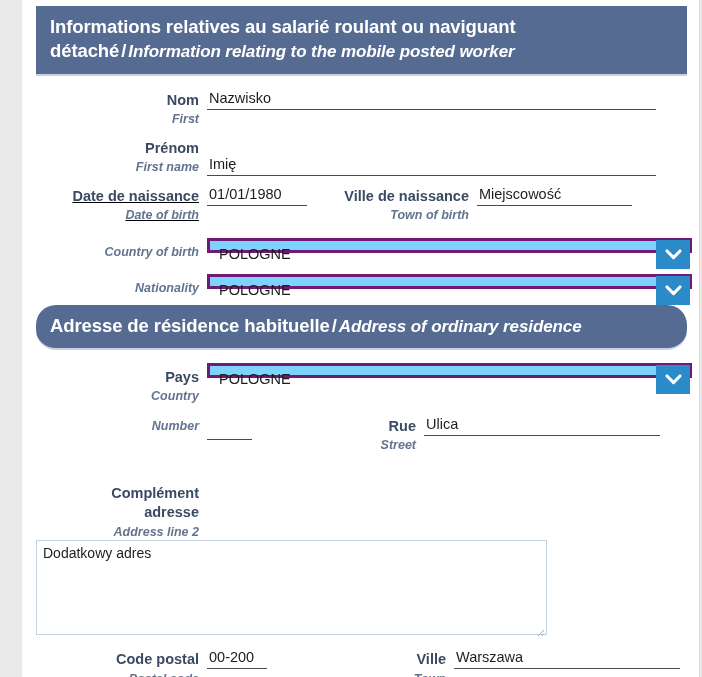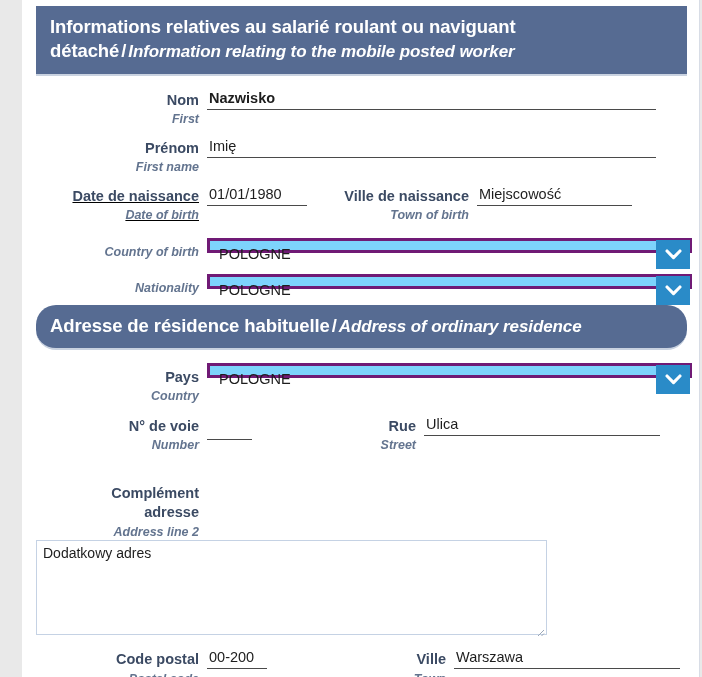--- a/index.html
+++ b/index.html
@@ -168,25 +168,25 @@
   <div class="section-header" style="margin-top:6px;">
     <span class="fr">Informations relatives au salarié roulant ou naviguant détaché</span><span class="sep">/</span><span class="en">Information relating to the mobile posted worker</span>
   </div>
 
   <div class="row" style="margin-top:13px;">
     <div class="labelcell" style="width:171px;">
       <span class="fr">Nom</span>
       <span class="en">First</span>
     </div>
     <div class="fieldcell">
-      <input class="uline" style="width: 449px; font-weight: bold;" value="Nazwisko">
-    </div>
-  </div>
-
-  <div class="row" style="margin-top:9px;">
+      <input class="uline" style="width: 449px;" value="Nazwisko">
+    </div>
+  </div>
+
+  <div class="row" style="margin-top:9px;align-items:flex-end;">
     <div class="labelcell" style="width:171px;">
       <span class="fr">Prénom</span>
       <span class="en">First name</span>
     </div>
     <div class="fieldcell">
       <input class="uline" style="width: 449px;" value="Imię">
     </div>
   </div>
 
   <div class="row" style="margin-top:9px;">
@@ -254,21 +254,20 @@
           <svg width="17" height="11" viewBox="0 0 17 11">
               <path d="M2 2 L8.5 8.6 L15 2" stroke="#ffffff" stroke-width="3.1" fill="none" stroke-linecap="round" stroke-linejoin="round"></path>
             </svg>
         </span>
       </div>
     </div>
   </div>
 
   <div class="row" style="margin-top:10px;">
     <div class="labelcell" style="width:171px;">
-      <span class="fr">N° de voie</span>
       <span class="en">Number</span>
     </div>
     <div class="fieldcell" style="width:154px; padding-top:4px;">
       <input class="uline" style="width: 45px;" value="">
     </div>
     <div class="labelcell" style="width:63px;">
       <span class="fr">Rue</span>
       <span class="en">Street</span>
     </div>
     <div class="fieldcell">

